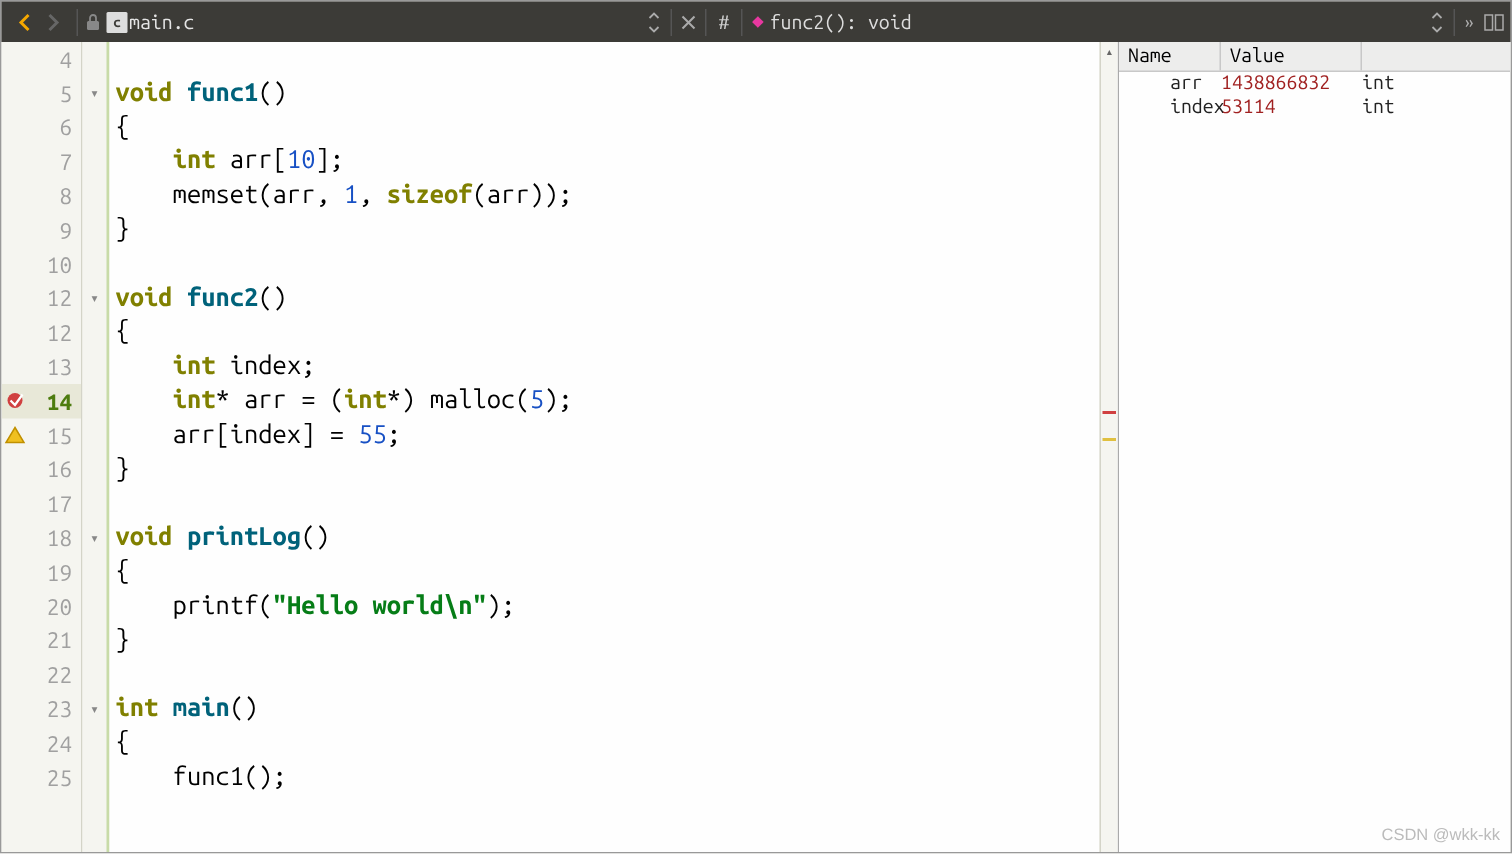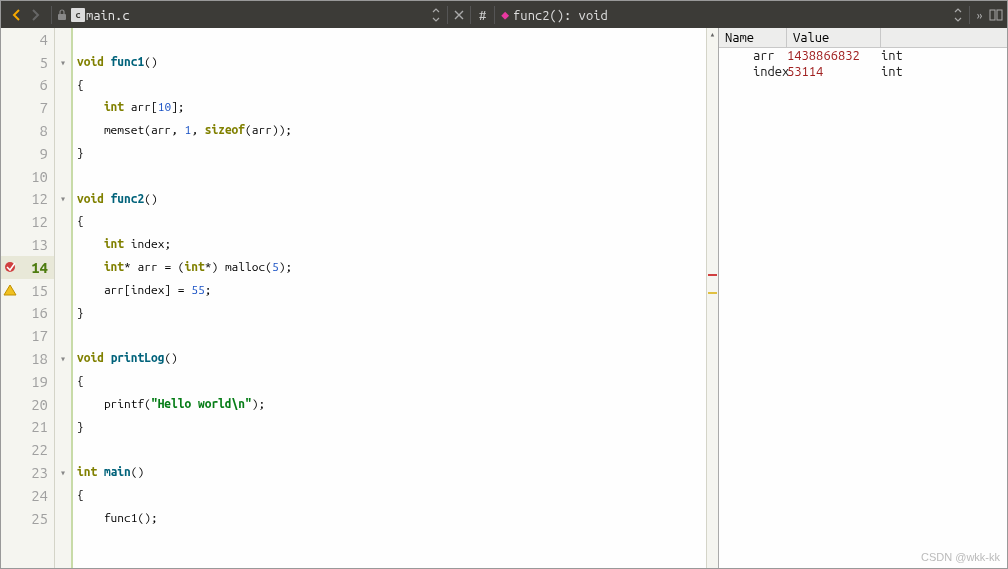--- a/index.html
+++ b/index.html
@@ -40,31 +40,31 @@
 .tb-close { width: 18px; display: flex; align-items: center; justify-content: center; cursor: pointer; }
 .func-marker { color: #e838a0; margin: 0 4px; }
 .main-area { flex: 1; display: flex; overflow: hidden; }
 .editor-pane { flex: 1; display: flex; background: #fefefe; position: relative; overflow: hidden; }
 .gutter { width: 54px; background: #f5f5f0; border-right: 1px solid #d4d4c8; display: flex; flex-direction: column; }
 .line-row { height: 22.8px; display: flex; align-items: center; justify-content: flex-end; padding-right: 6px; color: #a0a0a0; font-size: 15px; position: relative; }
 .line-row.current { background: #e8e8d8; color: #4d7c0f; font-weight: bold; padding-left: 24px; }
 .line-row .bp { position: absolute; left: 2px; width: 14px; height: 14px; }
 .fold-col { width: 18px; border-right: 2px solid #c8dba8; background: #f5f5f0; display: flex; flex-direction: column; }
 .fold-cell { height: 22.8px; display: flex; align-items: center; justify-content: center; color: #888; font-size: 10px; }
-.code-area { flex: 1; font-size: 12px; line-height: 22.8px; padding-left: 4px; background: #fefefe; position: relative; }
+.code-area { flex: 1; font-size: 17px; line-height: 22.8px; padding-left: 4px; background: #fefefe; position: relative; }
 .code-line { height: 22.8px; white-space: pre; }
 .kw { color: #808000; font-weight: bold; }
 .fn { color: #00627a; font-weight: bold; }
 .num { color: #1750c4; }
 .str { color: #067d17; font-weight: bold; }
 .minimap-strip { width: 12px; background: #f5f5f0; border-left: 1px solid #d4d4c8; position: relative; }
 .scroll-arrow { position: absolute; left: 0; right: 0; height: 12px; display: flex; align-items: center; justify-content: center; font-size: 9px; color: #666; }
 .mark-red { position: absolute; left: 1px; right: 1px; height: 2px; background: #d04040; }
 .mark-yellow { position: absolute; left: 1px; right: 1px; height: 2px; background: #e0c040; }
-.vars-pane { width: 289px; background: #fefefe; border-left: 1px solid #aaa; display: flex; flex-direction: column; }
+.vars-pane { width: 262px; background: #fefefe; border-left: 1px solid #aaa; display: flex; flex-direction: column; }
 .vars-header { height: 20px; display: flex; background: #ededec; border-bottom: 1px solid #c8c8c8; font-size: 13px; }
 .vh-col { padding: 2px 6px; border-right: 1px solid #c8c8c8; }
 .vh-name { width: 68px; }
 .vh-value { width: 94px; }
 .vh-type { flex: 1; border-right: none; }
 .vars-body { flex: 1; font-size: 13px; }
 .var-row { height: 16px; display: flex; }
 .vr-name { width: 68px; padding-left: 34px; color: #222; }
 .vr-value { width: 94px; color: #a02020; }
 .vr-type { flex: 1; color: #222; }

